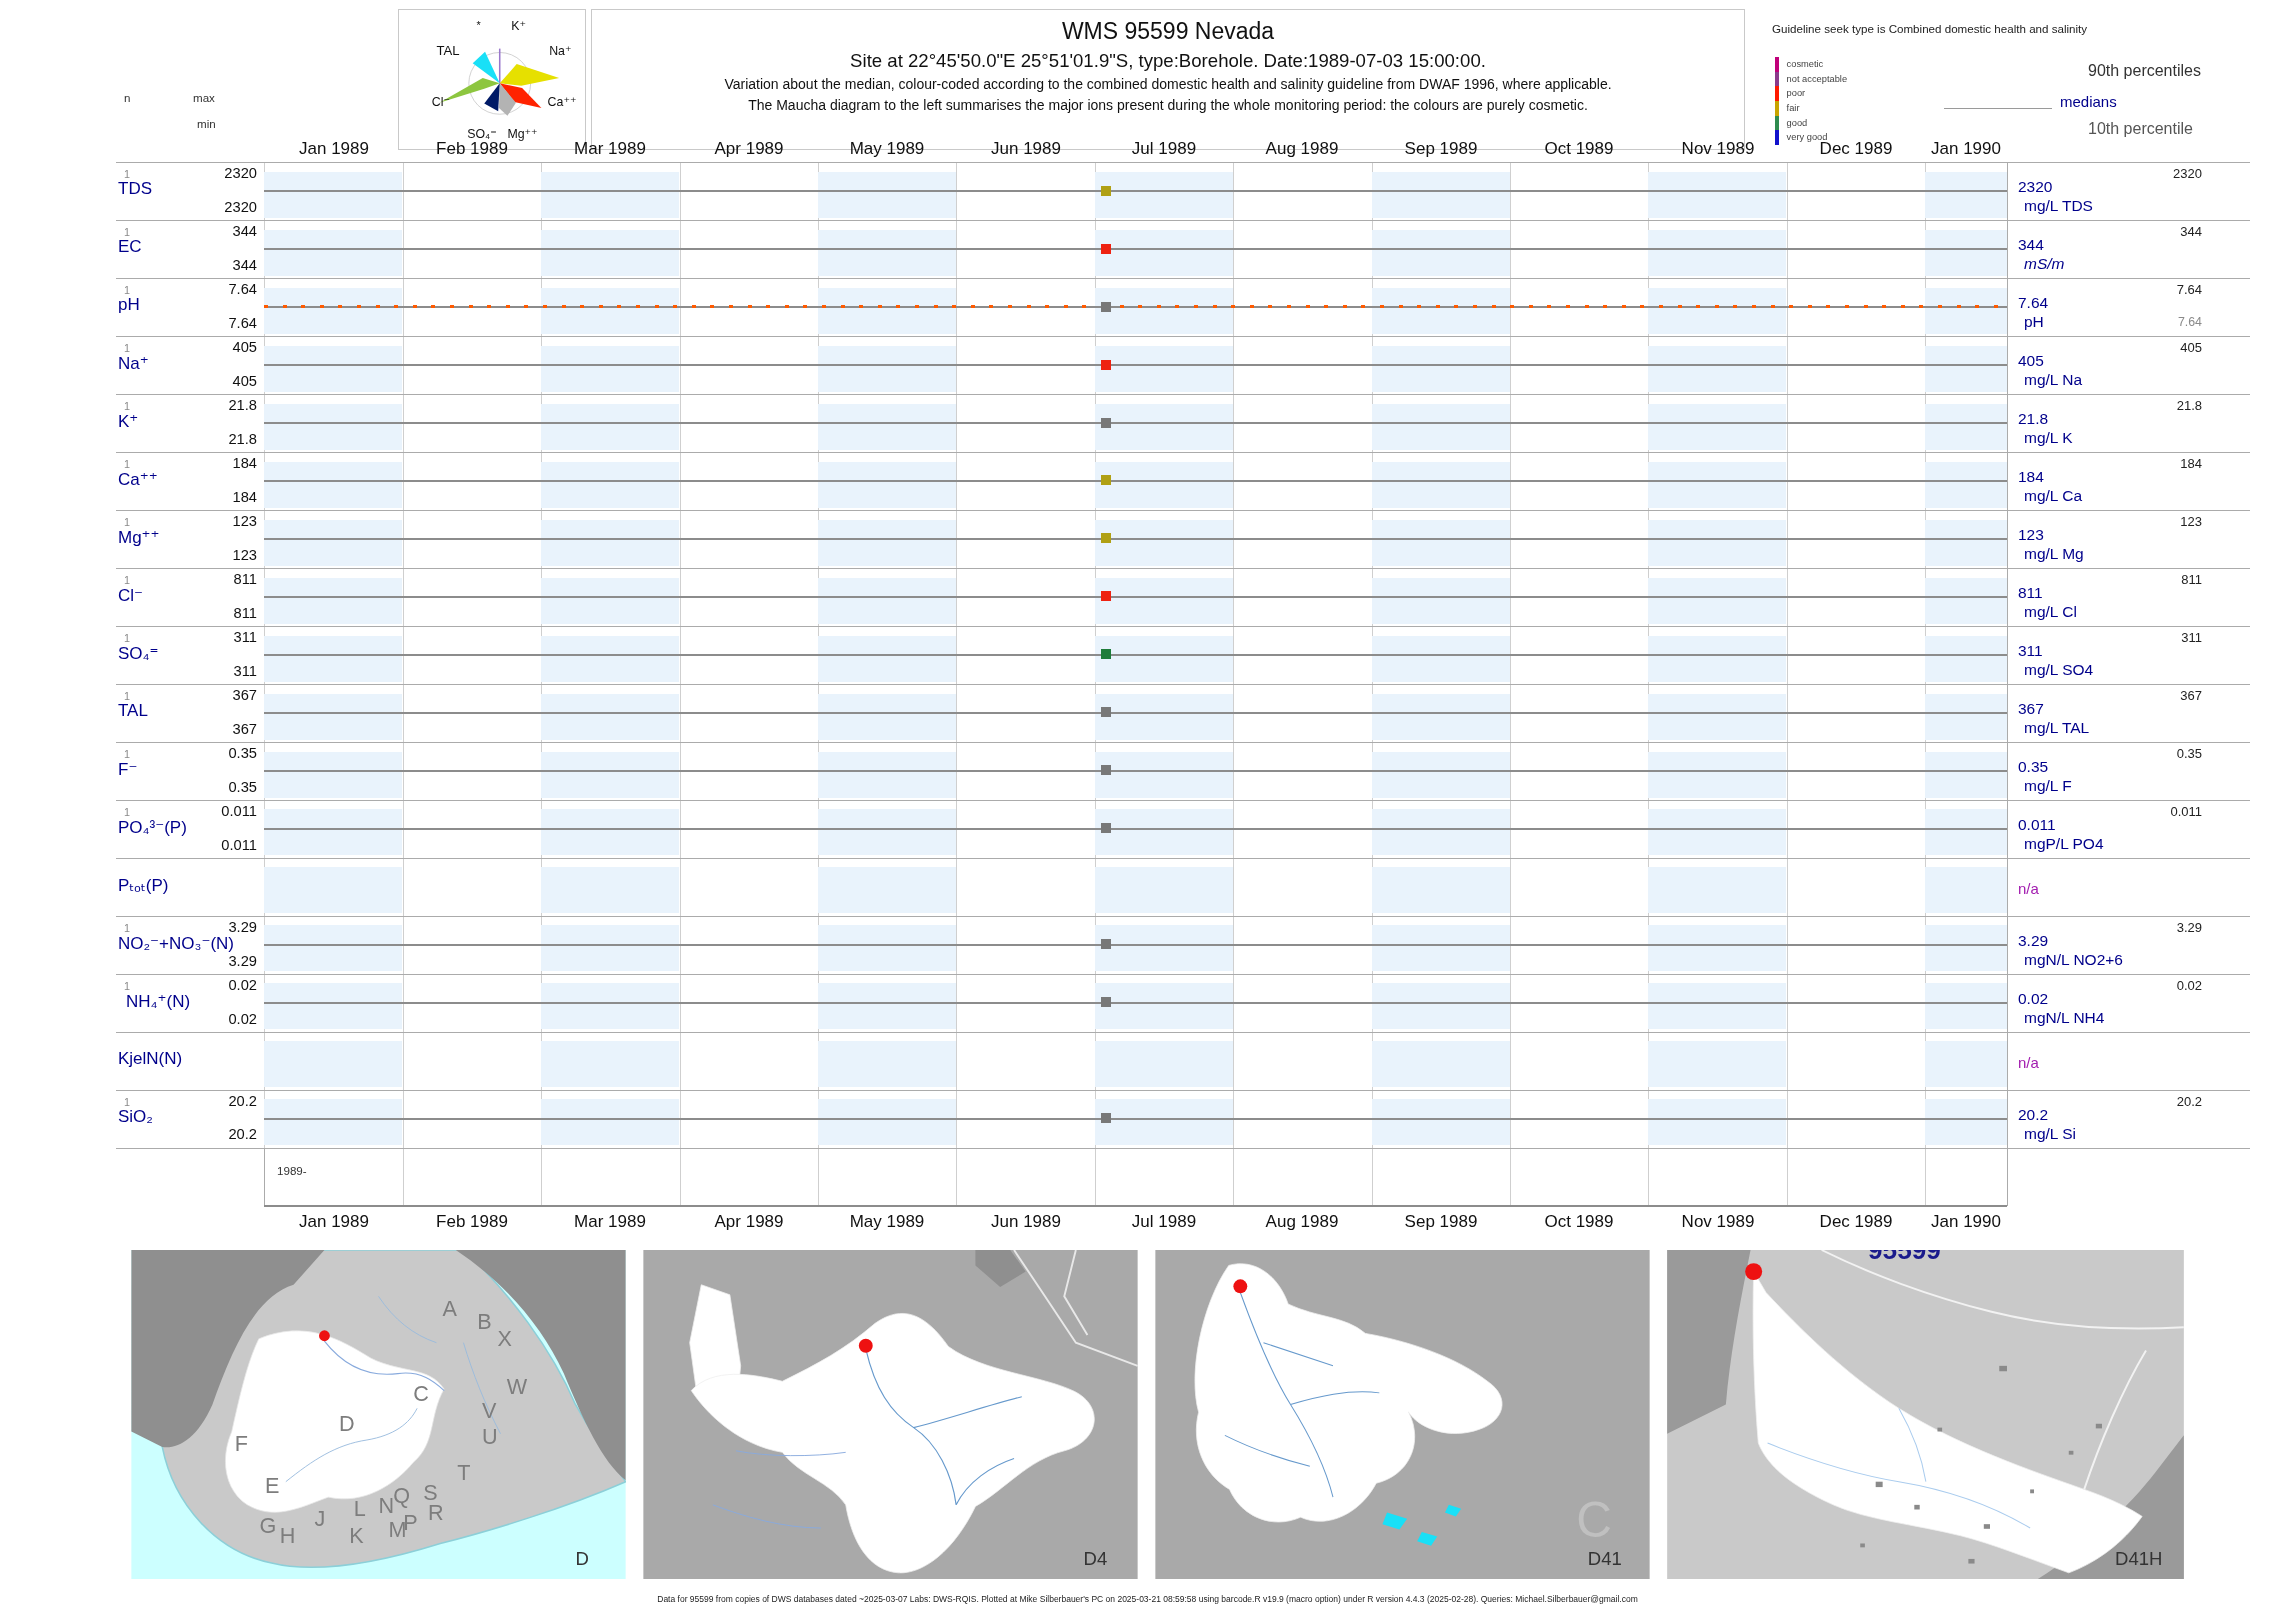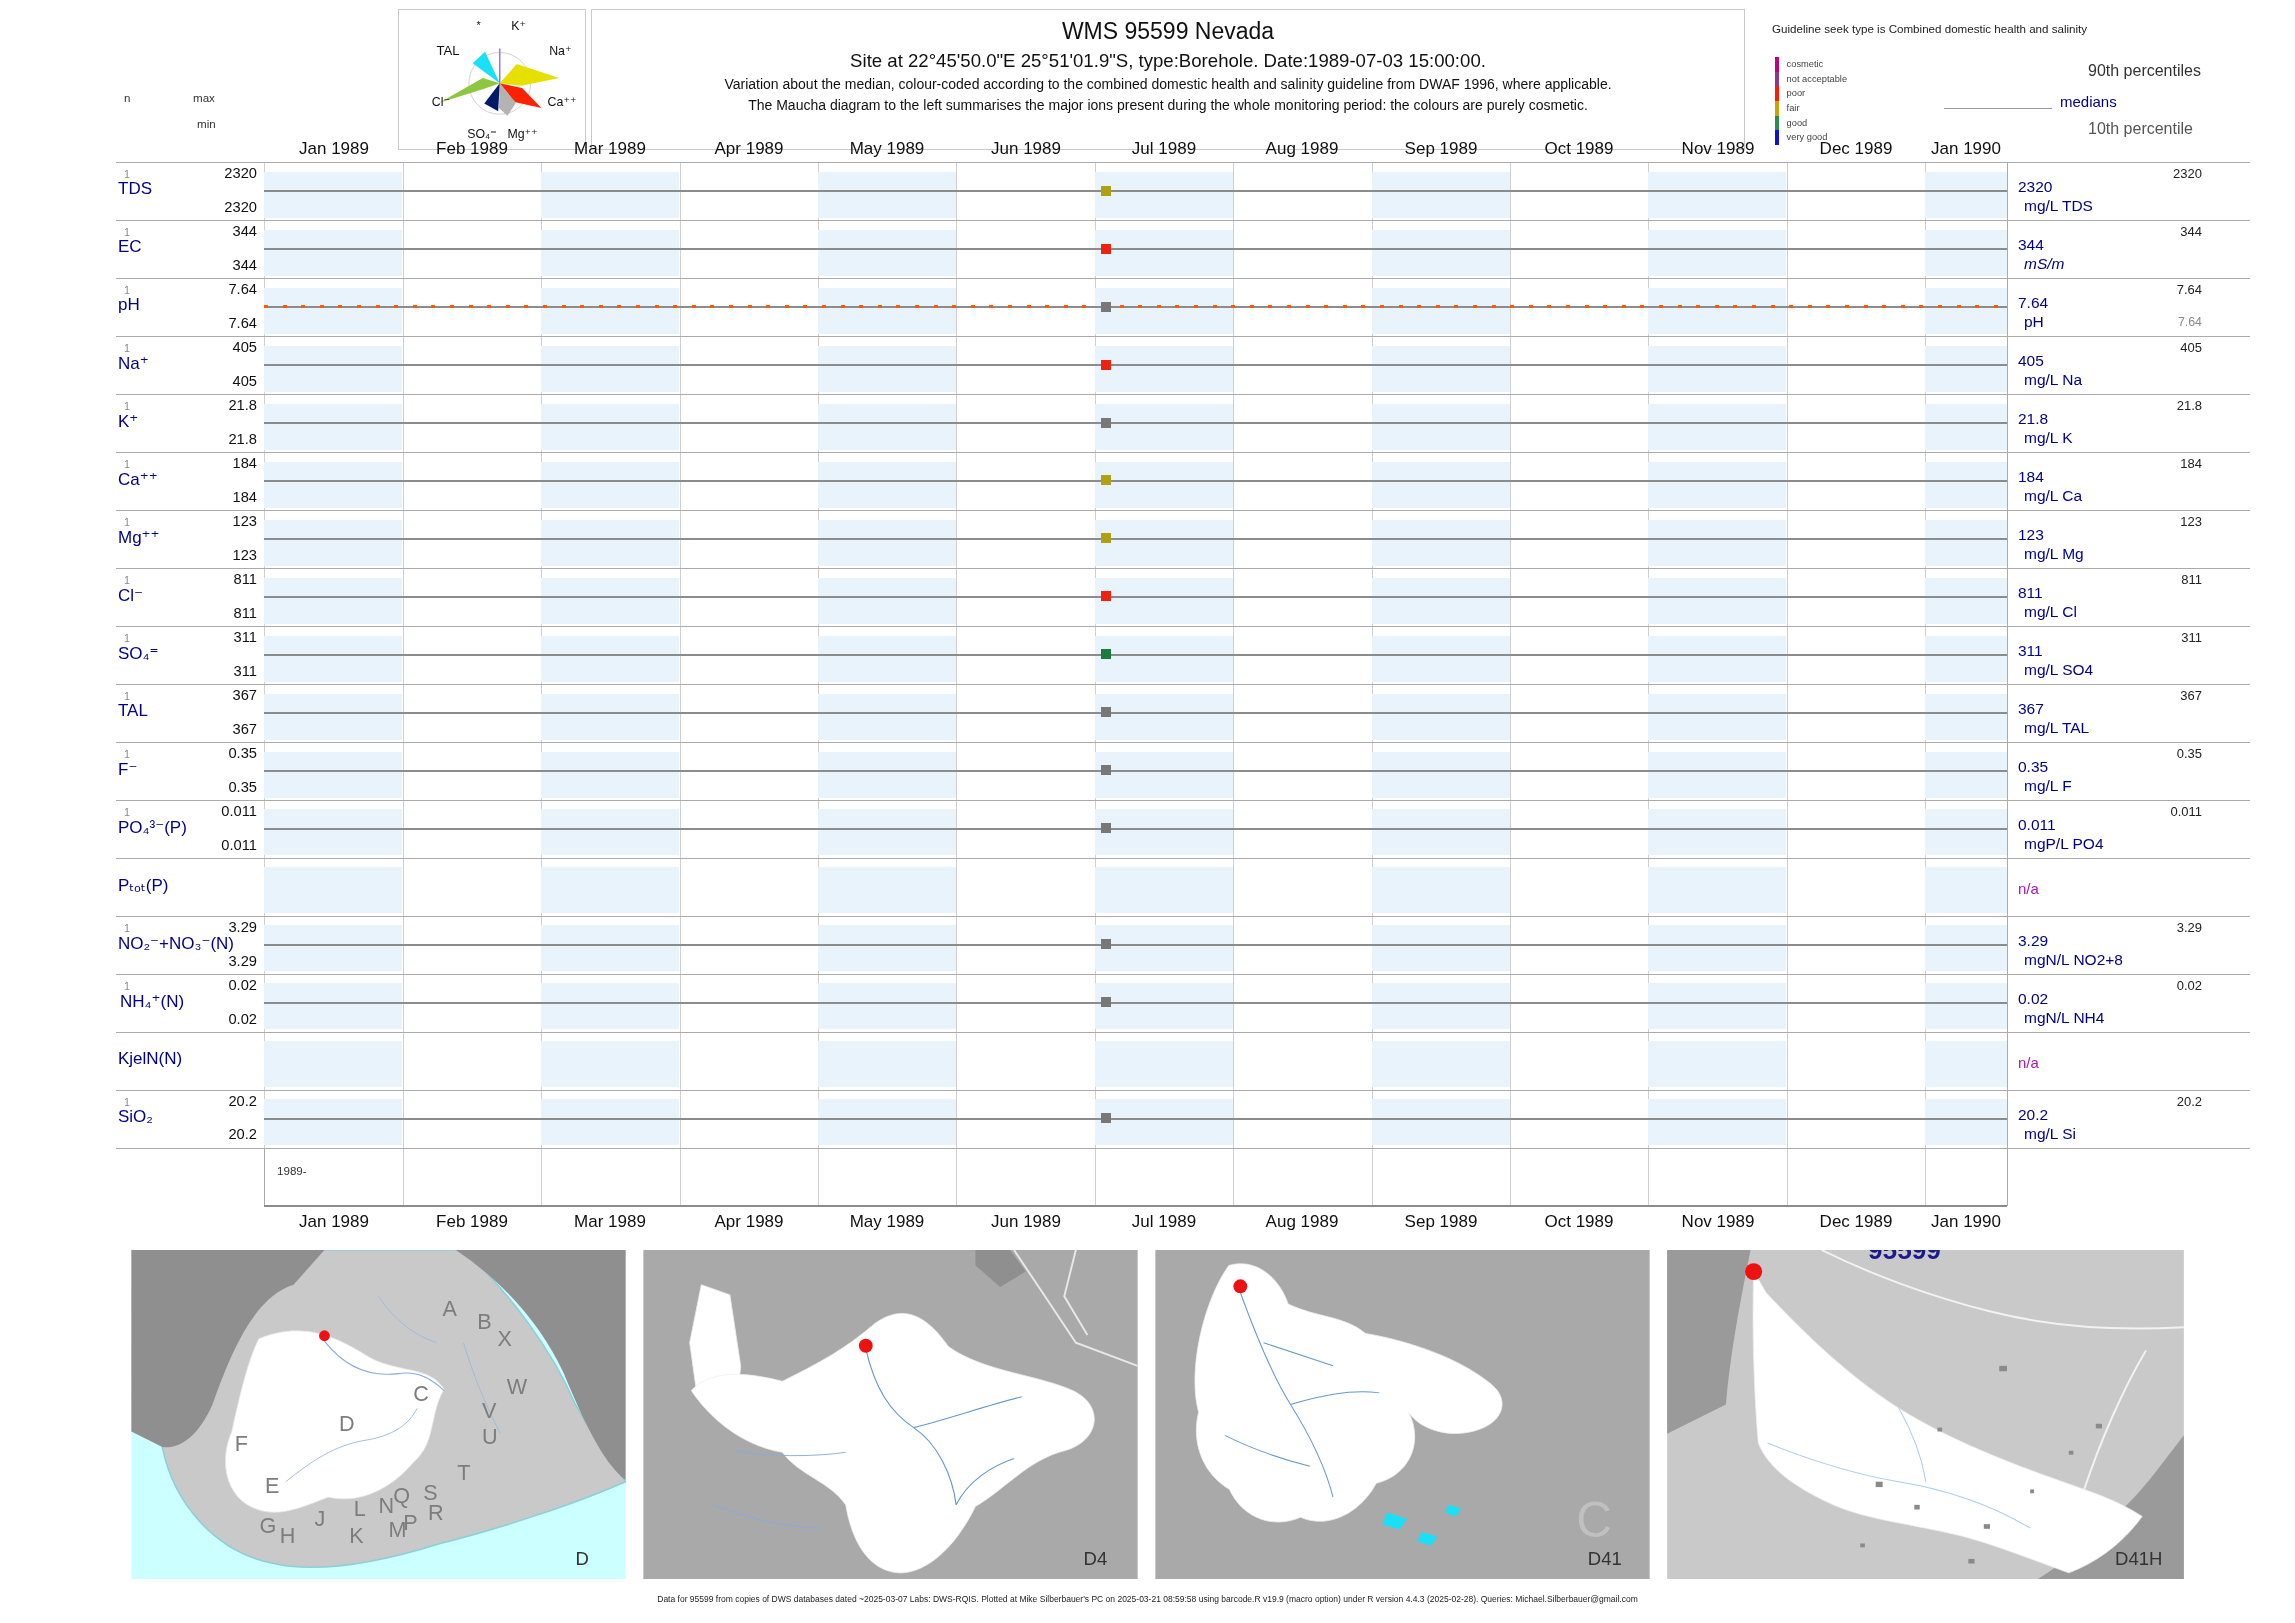--- a/index.html
+++ b/index.html
@@ -373,38 +373,38 @@
     <div class="blue" style="left: 1372px; top: 925px; width: 138px; height: 46px;"></div>
     <div class="blue" style="left: 1648px; top: 925px; width: 138px; height: 46px;"></div>
     <div class="blue" style="left: 1925px; top: 925px; width: 82px; height: 46px;"></div>
     <div class="median" style="left: 264px; top: 944px; width: 1743px;"></div>
     <div class="marker" style="left: 1101px; top: 939px; background: rgb(120, 120, 120);"></div>
     <div class="nnum" style="left: 124px; top: 922px;">1</div>
     <div class="maxnum" style="left: 164px; top: 919px;">3.29</div>
     <div class="minnum" style="left: 164px; top: 953px;">3.29</div>
     <div class="p90" style="left: 2109px; top: 920px;">3.29</div>
     <div class="med" style="left: 2018px; top: 932px;">3.29</div>
-    <div class="unit" style="left: 2024px; top: 951px;">mgN/L NO2+8</div>
+    <div class="unit" style="left: 2024px; top: 951px;">mgN/L NO2+6</div>
     <div class="param" style="left: 118px; top: 933px;">NO₂⁻+NO₃⁻(N)</div>
     <div class="blue" style="left: 264px; top: 983px; width: 138px; height: 46px;"></div>
     <div class="blue" style="left: 541px; top: 983px; width: 138px; height: 46px;"></div>
     <div class="blue" style="left: 818px; top: 983px; width: 138px; height: 46px;"></div>
     <div class="blue" style="left: 1095px; top: 983px; width: 138px; height: 46px;"></div>
     <div class="blue" style="left: 1372px; top: 983px; width: 138px; height: 46px;"></div>
     <div class="blue" style="left: 1648px; top: 983px; width: 138px; height: 46px;"></div>
     <div class="blue" style="left: 1925px; top: 983px; width: 82px; height: 46px;"></div>
     <div class="median" style="left: 264px; top: 1002px; width: 1743px;"></div>
     <div class="marker" style="left: 1101px; top: 997px; background: rgb(120, 120, 120);"></div>
     <div class="nnum" style="left: 124px; top: 980px;">1</div>
     <div class="maxnum" style="left: 164px; top: 977px;">0.02</div>
     <div class="minnum" style="left: 164px; top: 1011px;">0.02</div>
     <div class="p90" style="left: 2109px; top: 978px;">0.02</div>
     <div class="med" style="left: 2018px; top: 990px;">0.02</div>
     <div class="unit" style="left: 2024px; top: 1009px;">mgN/L NH4</div>
-    <div class="param" style="left: 120px; top: 991px;">NH₄⁺(N)</div>
+    <div class="param" style="left: 126px; top: 991px;">NH₄⁺(N)</div>
     <div class="blue" style="left: 264px; top: 1041px; width: 138px; height: 46px;"></div>
     <div class="blue" style="left: 541px; top: 1041px; width: 138px; height: 46px;"></div>
     <div class="blue" style="left: 818px; top: 1041px; width: 138px; height: 46px;"></div>
     <div class="blue" style="left: 1095px; top: 1041px; width: 138px; height: 46px;"></div>
     <div class="blue" style="left: 1372px; top: 1041px; width: 138px; height: 46px;"></div>
     <div class="blue" style="left: 1648px; top: 1041px; width: 138px; height: 46px;"></div>
     <div class="blue" style="left: 1925px; top: 1041px; width: 82px; height: 46px;"></div>
     <div class="na" style="left: 2018px; top: 1054px;">n/a</div>
     <div class="param" style="left: 118px; top: 1049px;">KjelN(N)</div>
     <div class="blue" style="left: 264px; top: 1099px; width: 138px; height: 46px;"></div>

